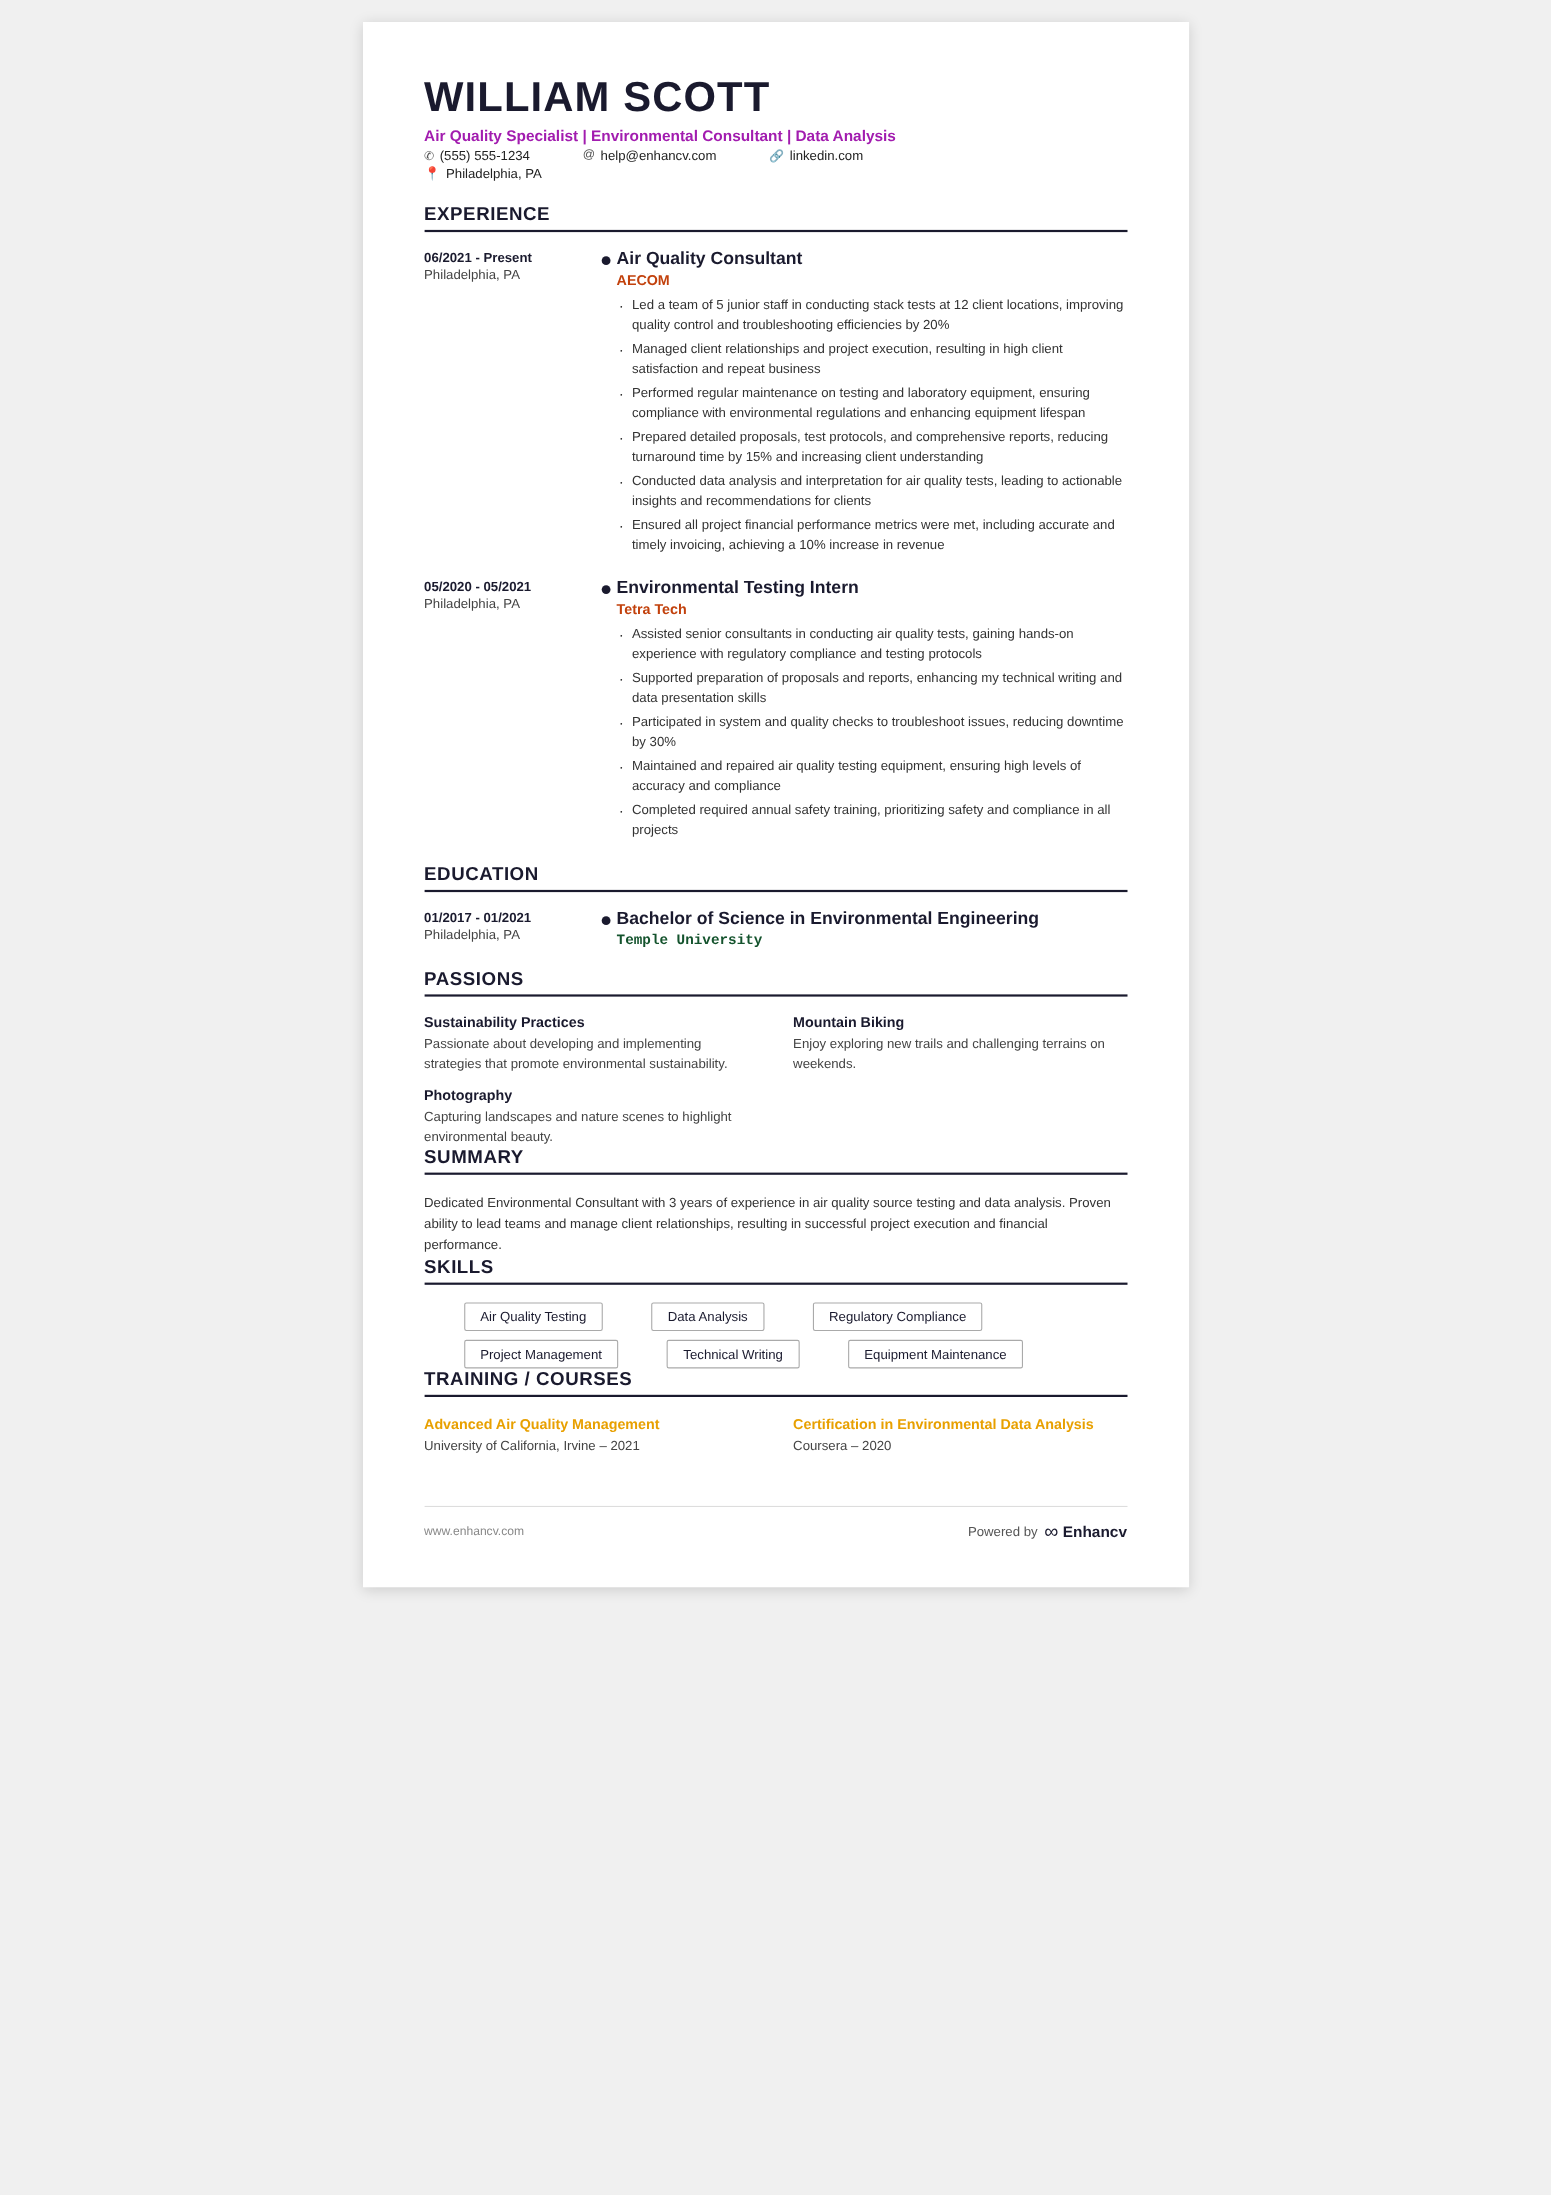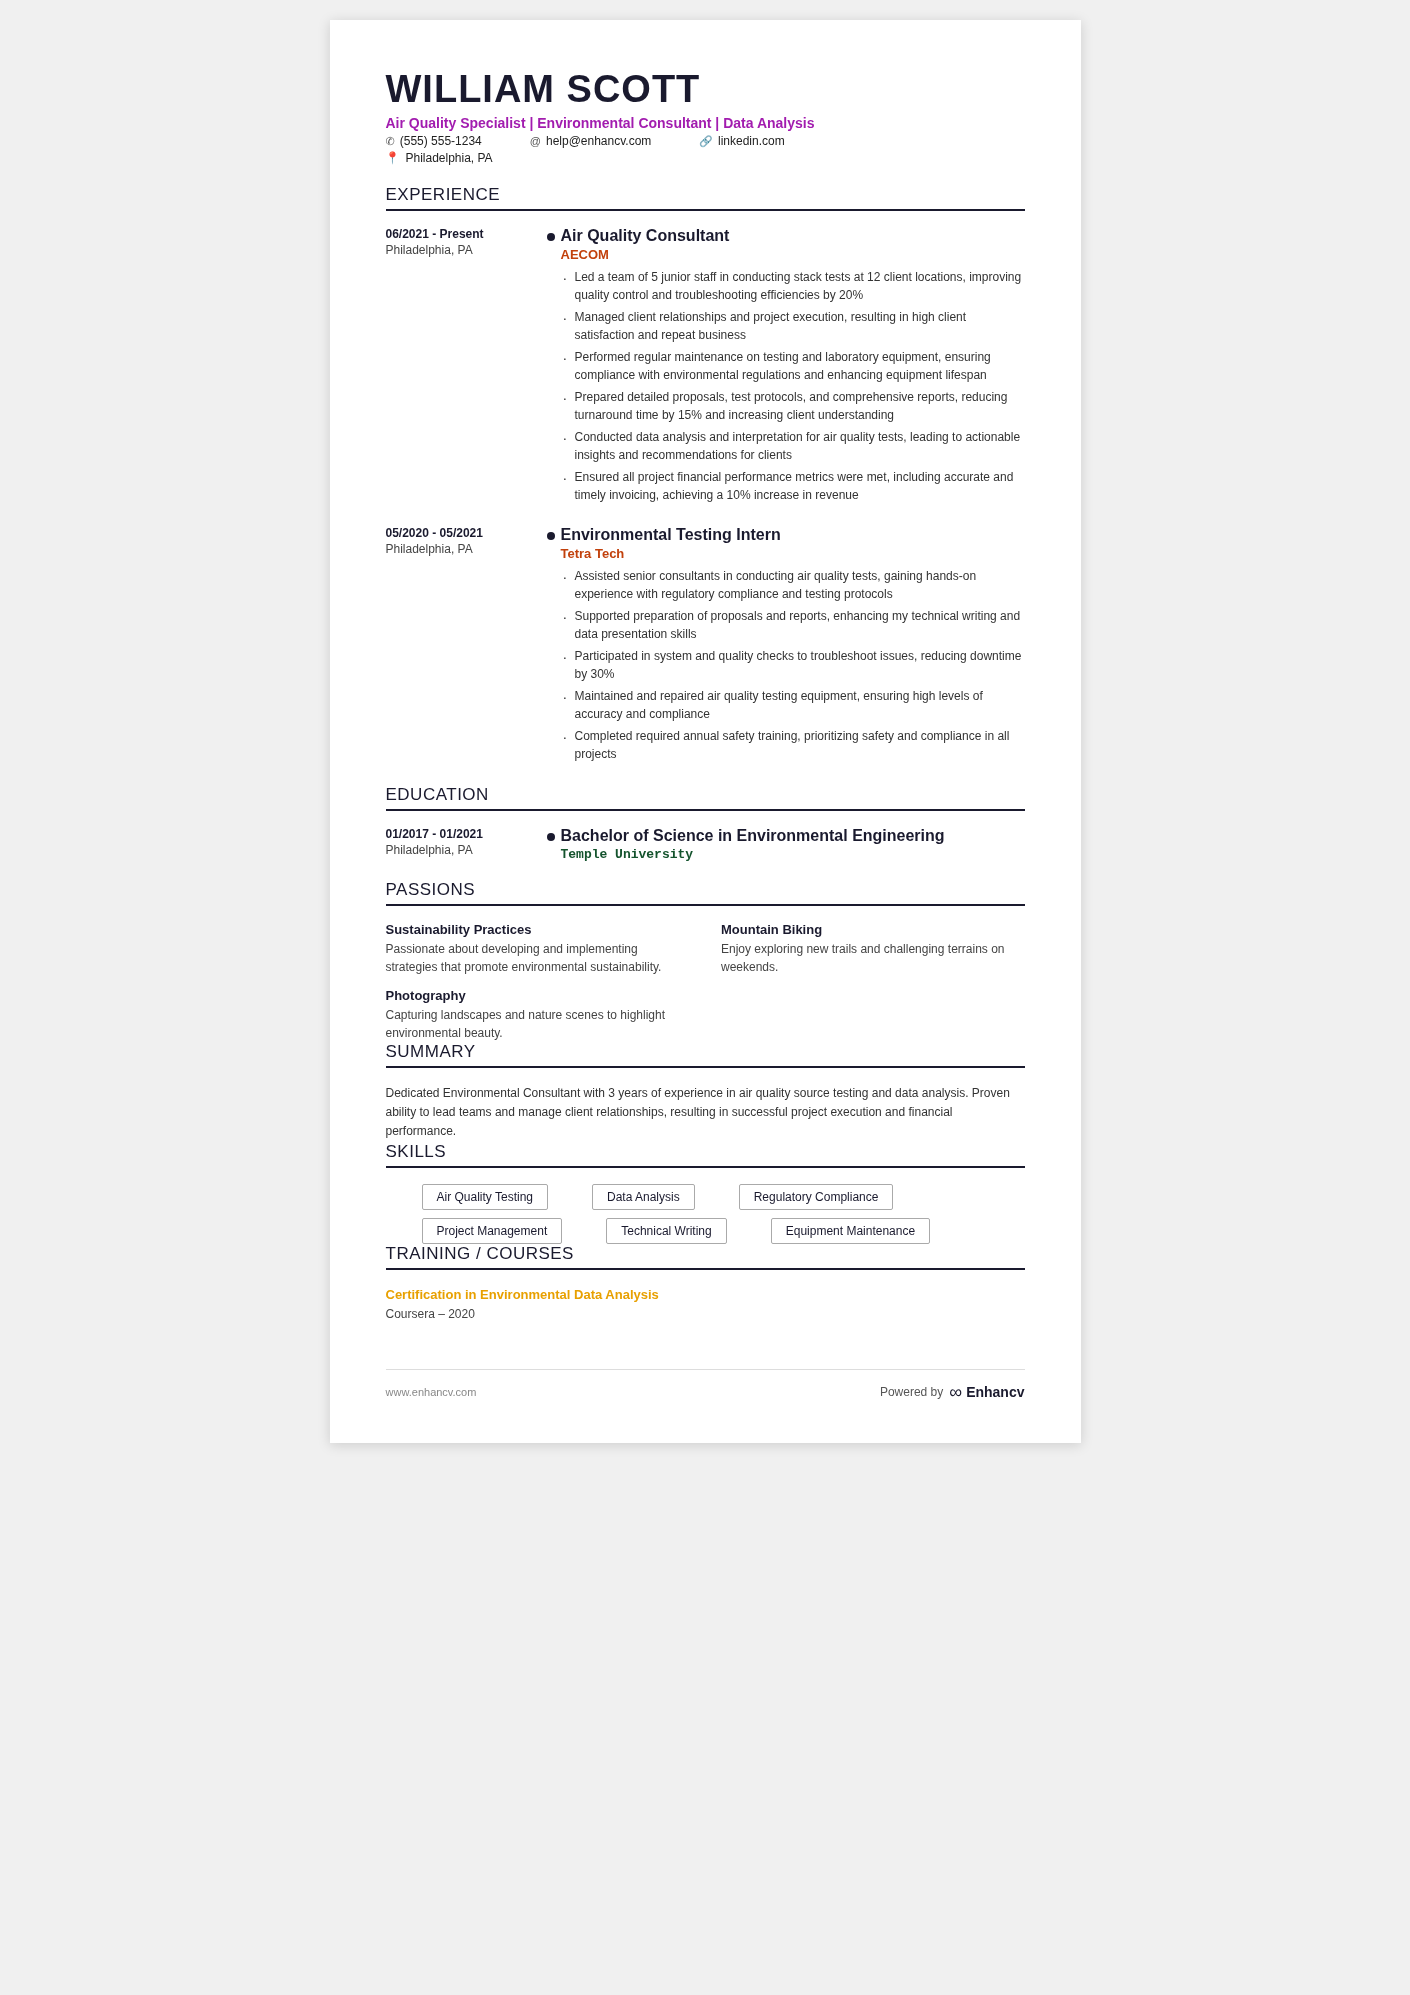--- a/index.html
+++ b/index.html
@@ -54,21 +54,21 @@
       display: flex;
       align-items: center;
       gap: 5px;
       font-size: 12px;
       color: #222;
       margin-top: 3px;
       margin-bottom: 20px;
     }
     .section-title {
       font-size: 17px;
-      font-weight: 400;
+      font-weight: 700;
       color: #1a1a2e;
       border-bottom: 2px solid #1a1a2e;
       padding-bottom: 4px;
       margin-bottom: 16px;
       letter-spacing: 0.5px;
     }
     .experience-grid {
       display: grid;
       grid-template-columns: 155px 20px 1fr;
       gap: 0;
@@ -351,20 +351,24 @@
       <div class="skill-tag">Project Management</div>
       <div class="skill-tag">Technical Writing</div>
       <div class="skill-tag">Equipment Maintenance</div>
     </div>
   </div>
 
   <div>
     <div class="section-title">TRAINING / COURSES</div>
     <div class="training-grid">
       <div class="training-item">
+        <div class="training-name">Advanced Air Quality Management</div>
+        <div class="training-org">University of California, Irvine – 2021</div>
+      </div>
+      <div class="training-item">
         <div class="training-name">Certification in Environmental Data Analysis</div>
         <div class="training-org">Coursera – 2020</div>
       </div>
     </div>
   </div>
 
   <div class="footer">
     <div class="footer-left">www.enhancv.com</div>
     <div class="footer-right">
       <span>Powered by</span>

